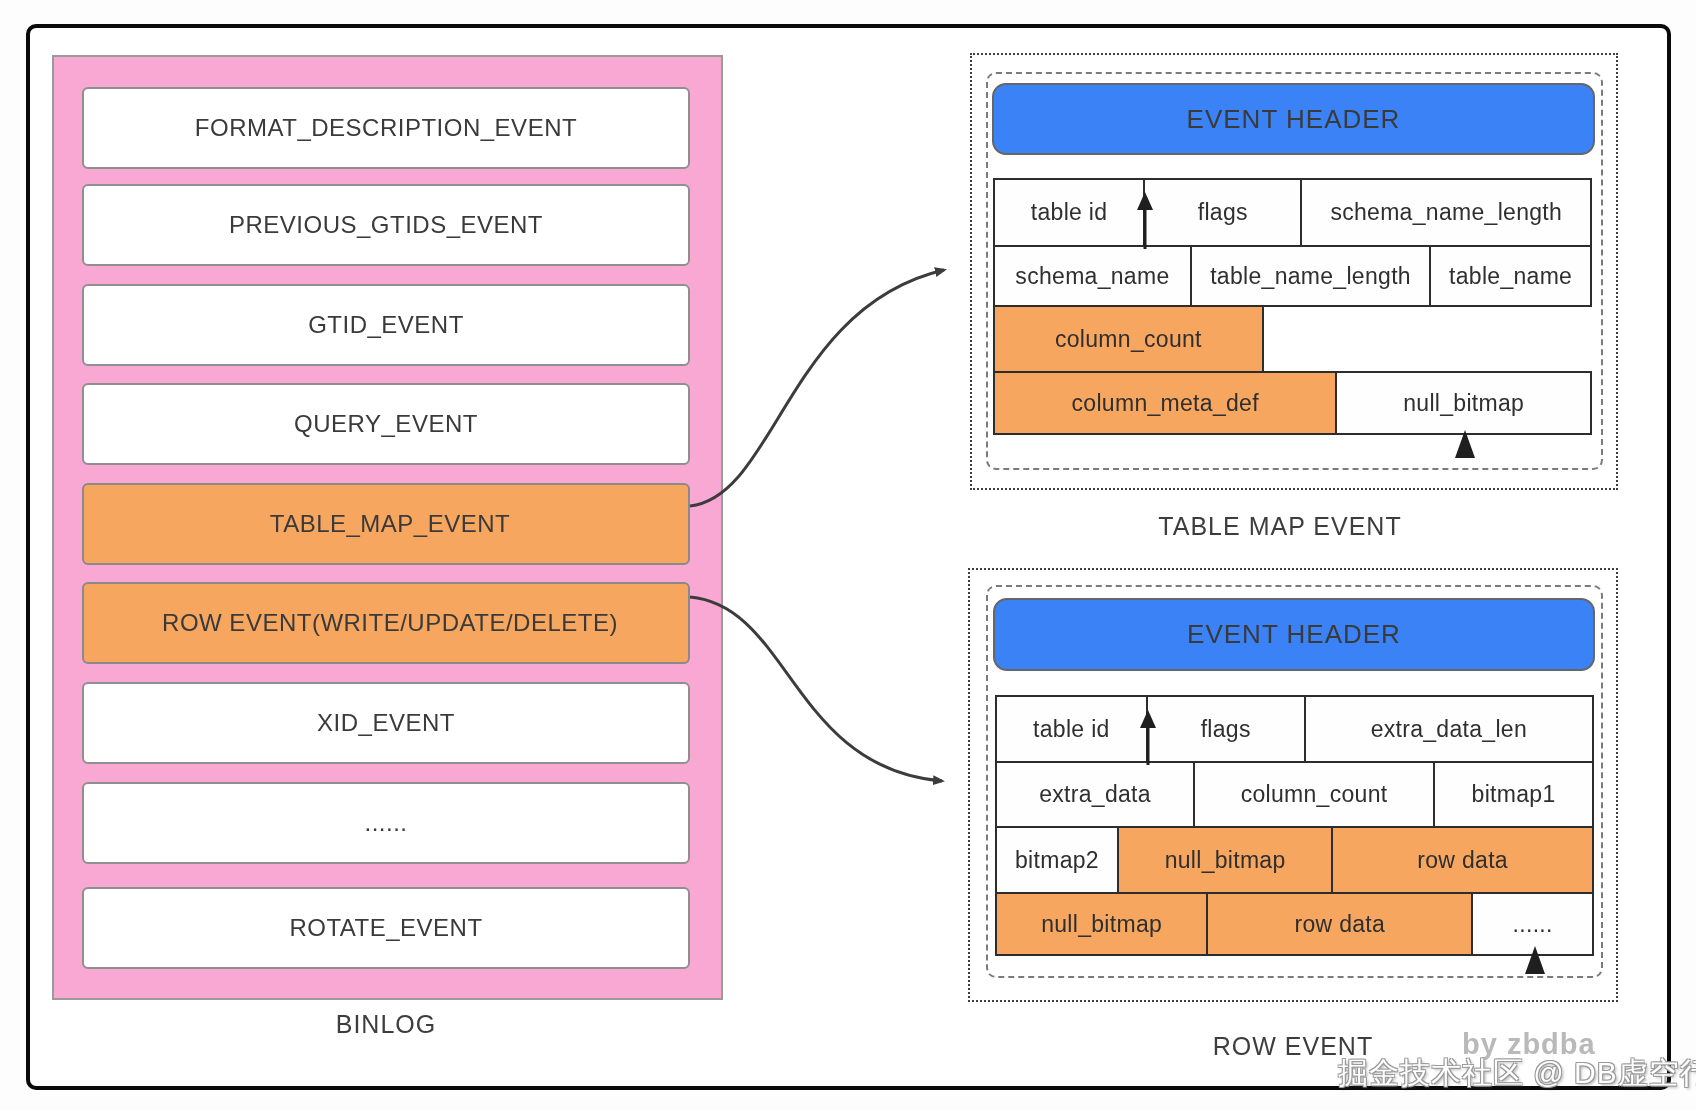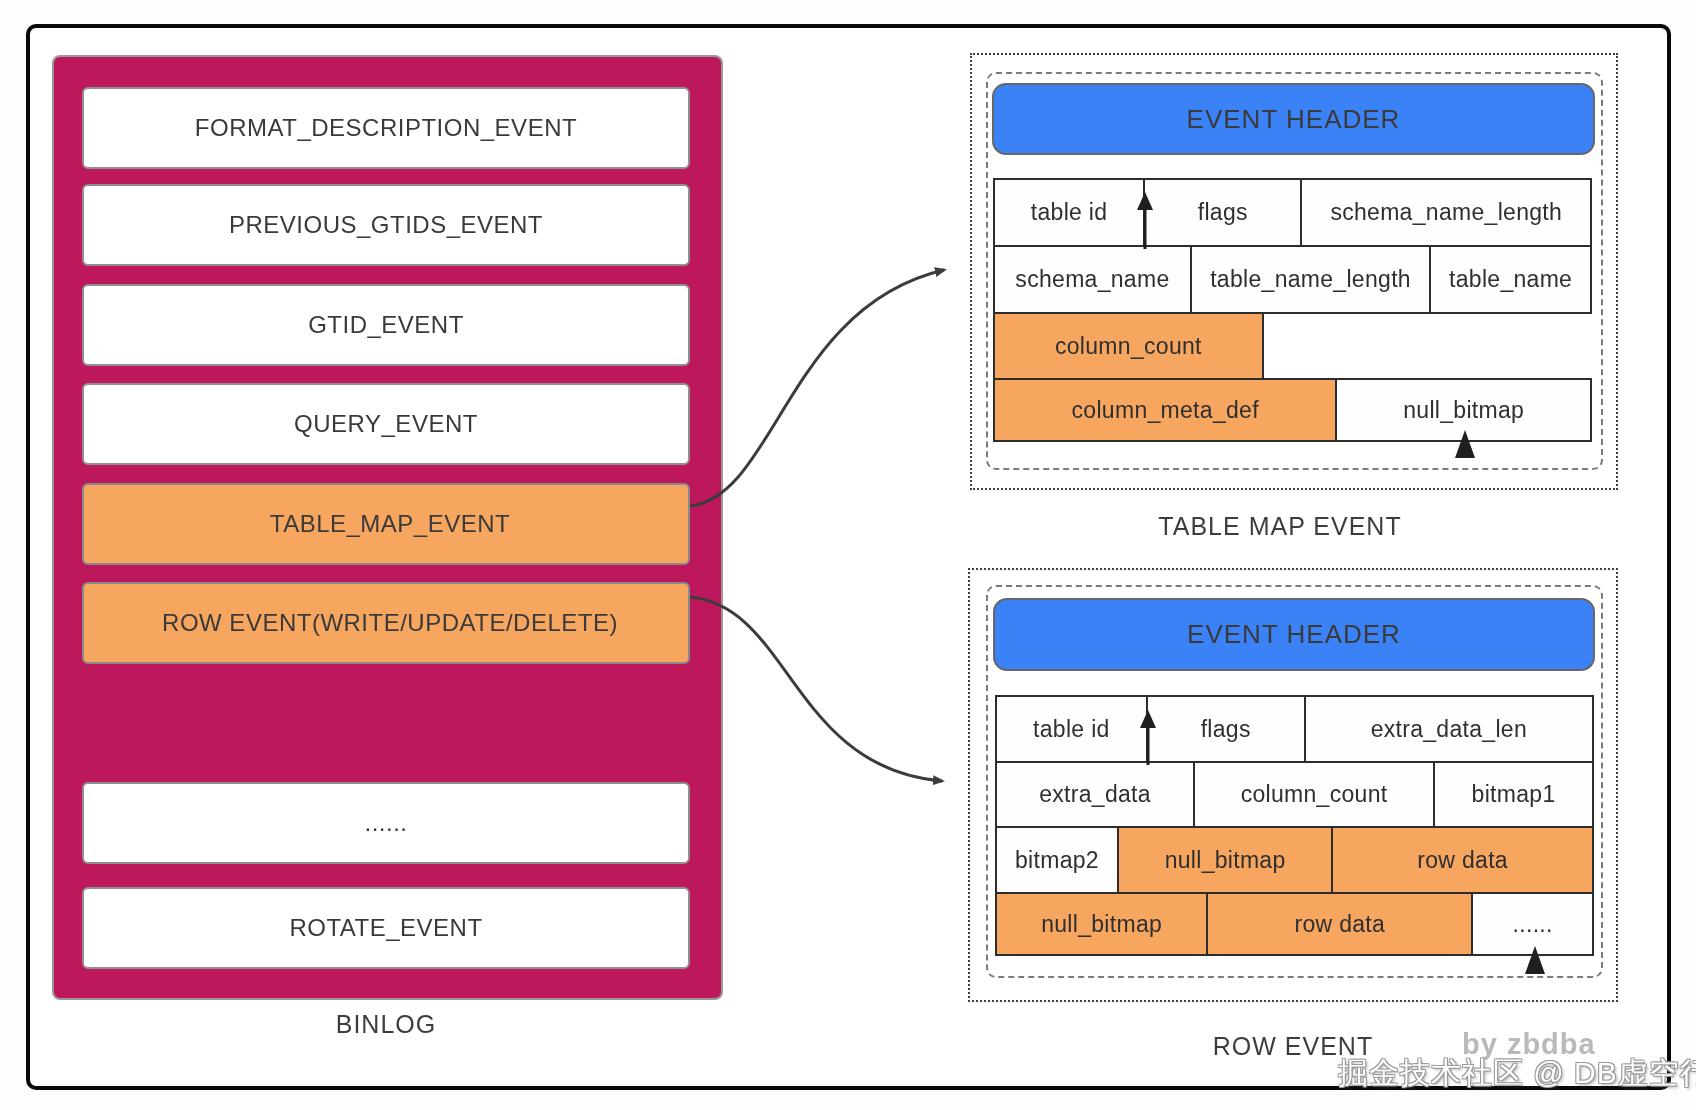--- a/index.html
+++ b/index.html
@@ -7,21 +7,21 @@
     position:relative;width:1696px;height:1110px;background:#fdfdfd;overflow:hidden;
     font-family:"Liberation Sans","DejaVu Sans",sans-serif;color:#333;
   }
   .frame{
     position:absolute;left:26px;top:24px;width:1645px;height:1066px;
     border:4px solid #0a0a0a;border-radius:10px;box-sizing:border-box;background:#fff;
   }
   
   .binlog-panel{
     position:absolute;left:52px;top:55px;width:671px;height:945px;
-    border:2px solid #9a9a9a;border-radius:8px;box-sizing:border-box;background:#be185d;
+    border:2px solid #9a9a9a;border-radius:0;box-sizing:border-box;background:#f9a8d4;
   }
   .event-box{
     position:absolute;left:28px;width:608px;height:82px;
     border:2px solid #8f8f8f;border-radius:6px;box-sizing:border-box;
     display:flex;align-items:center;justify-content:center;
     font-size:24px;letter-spacing:.5px;color:#3a3a3a;background:#fff;
   }
   .event-box.hl{background:var(--hl,#F6A65F);border-color:#8a8a8a;padding-left:8px;}
   .diagram-label{
     position:absolute;font-size:25px;color:#3d3d3d;letter-spacing:1px;
@@ -62,36 +62,37 @@
 <div id="canvas">
   <div class="frame"></div>
 
   <div class="binlog-panel">
     <div class="event-box" style="top:30px;">FORMAT_DESCRIPTION_EVENT</div>
     <div class="event-box" style="top:127px;">PREVIOUS_GTIDS_EVENT</div>
     <div class="event-box" style="top:227px;">GTID_EVENT</div>
     <div class="event-box" style="top:326px;">QUERY_EVENT</div>
     <div class="event-box hl" style="top:426px;">TABLE_MAP_EVENT</div>
     <div class="event-box hl" style="top:525px;">ROW EVENT(WRITE/UPDATE/DELETE)</div>
+    <div class="event-box" style="top:625px;">XID_EVENT</div>
     <div class="event-box" style="top:725px;">......</div>
     <div class="event-box" style="top:830px;">ROTATE_EVENT</div>
   </div>
   <div class="diagram-label" style="left:286px;top:1010px;width:200px;">BINLOG</div>
 
   <div class="dotted-box" style="left:970px;top:53px;width:648px;height:437px;"></div>
   <div class="dashed-box" style="left:986px;top:72px;width:617px;height:398px;"></div>
   <div class="header-box" style="left:992px;top:83px;width:603px;height:72px;">EVENT HEADER</div>
 
   <div class="grid" style="left:993px;top:178px;width:599px;">
     <div class="grow" style="height:69px;">
       <div class="cell" style="flex:0 0 25.4%;">table id</div>
       <div class="cell" style="flex:0 0 26.6%;">flags</div>
       <div class="cell" style="flex:1;">schema_name_length</div>
     </div>
-    <div class="grow" style="height:69px;border-radius:31px;">
+    <div class="grow" style="height:62px;border-radius:31px;">
       <div class="cell" style="flex:0 0 33.2%;">schema_name</div>
       <div class="cell" style="flex:0 0 40.3%;">table_name_length</div>
       <div class="cell" style="flex:1;">table_name</div>
     </div>
     <div class="grow" style="height:68px;">
       <div class="cell hl" style="flex:0 0 45.2%;">column_count</div>
     </div>
     <div class="grow" style="height:64px;">
       <div class="cell hl" style="flex:0 0 57.5%;">column_meta_def</div>
       <div class="cell" style="flex:1;">null_bitmap</div>

